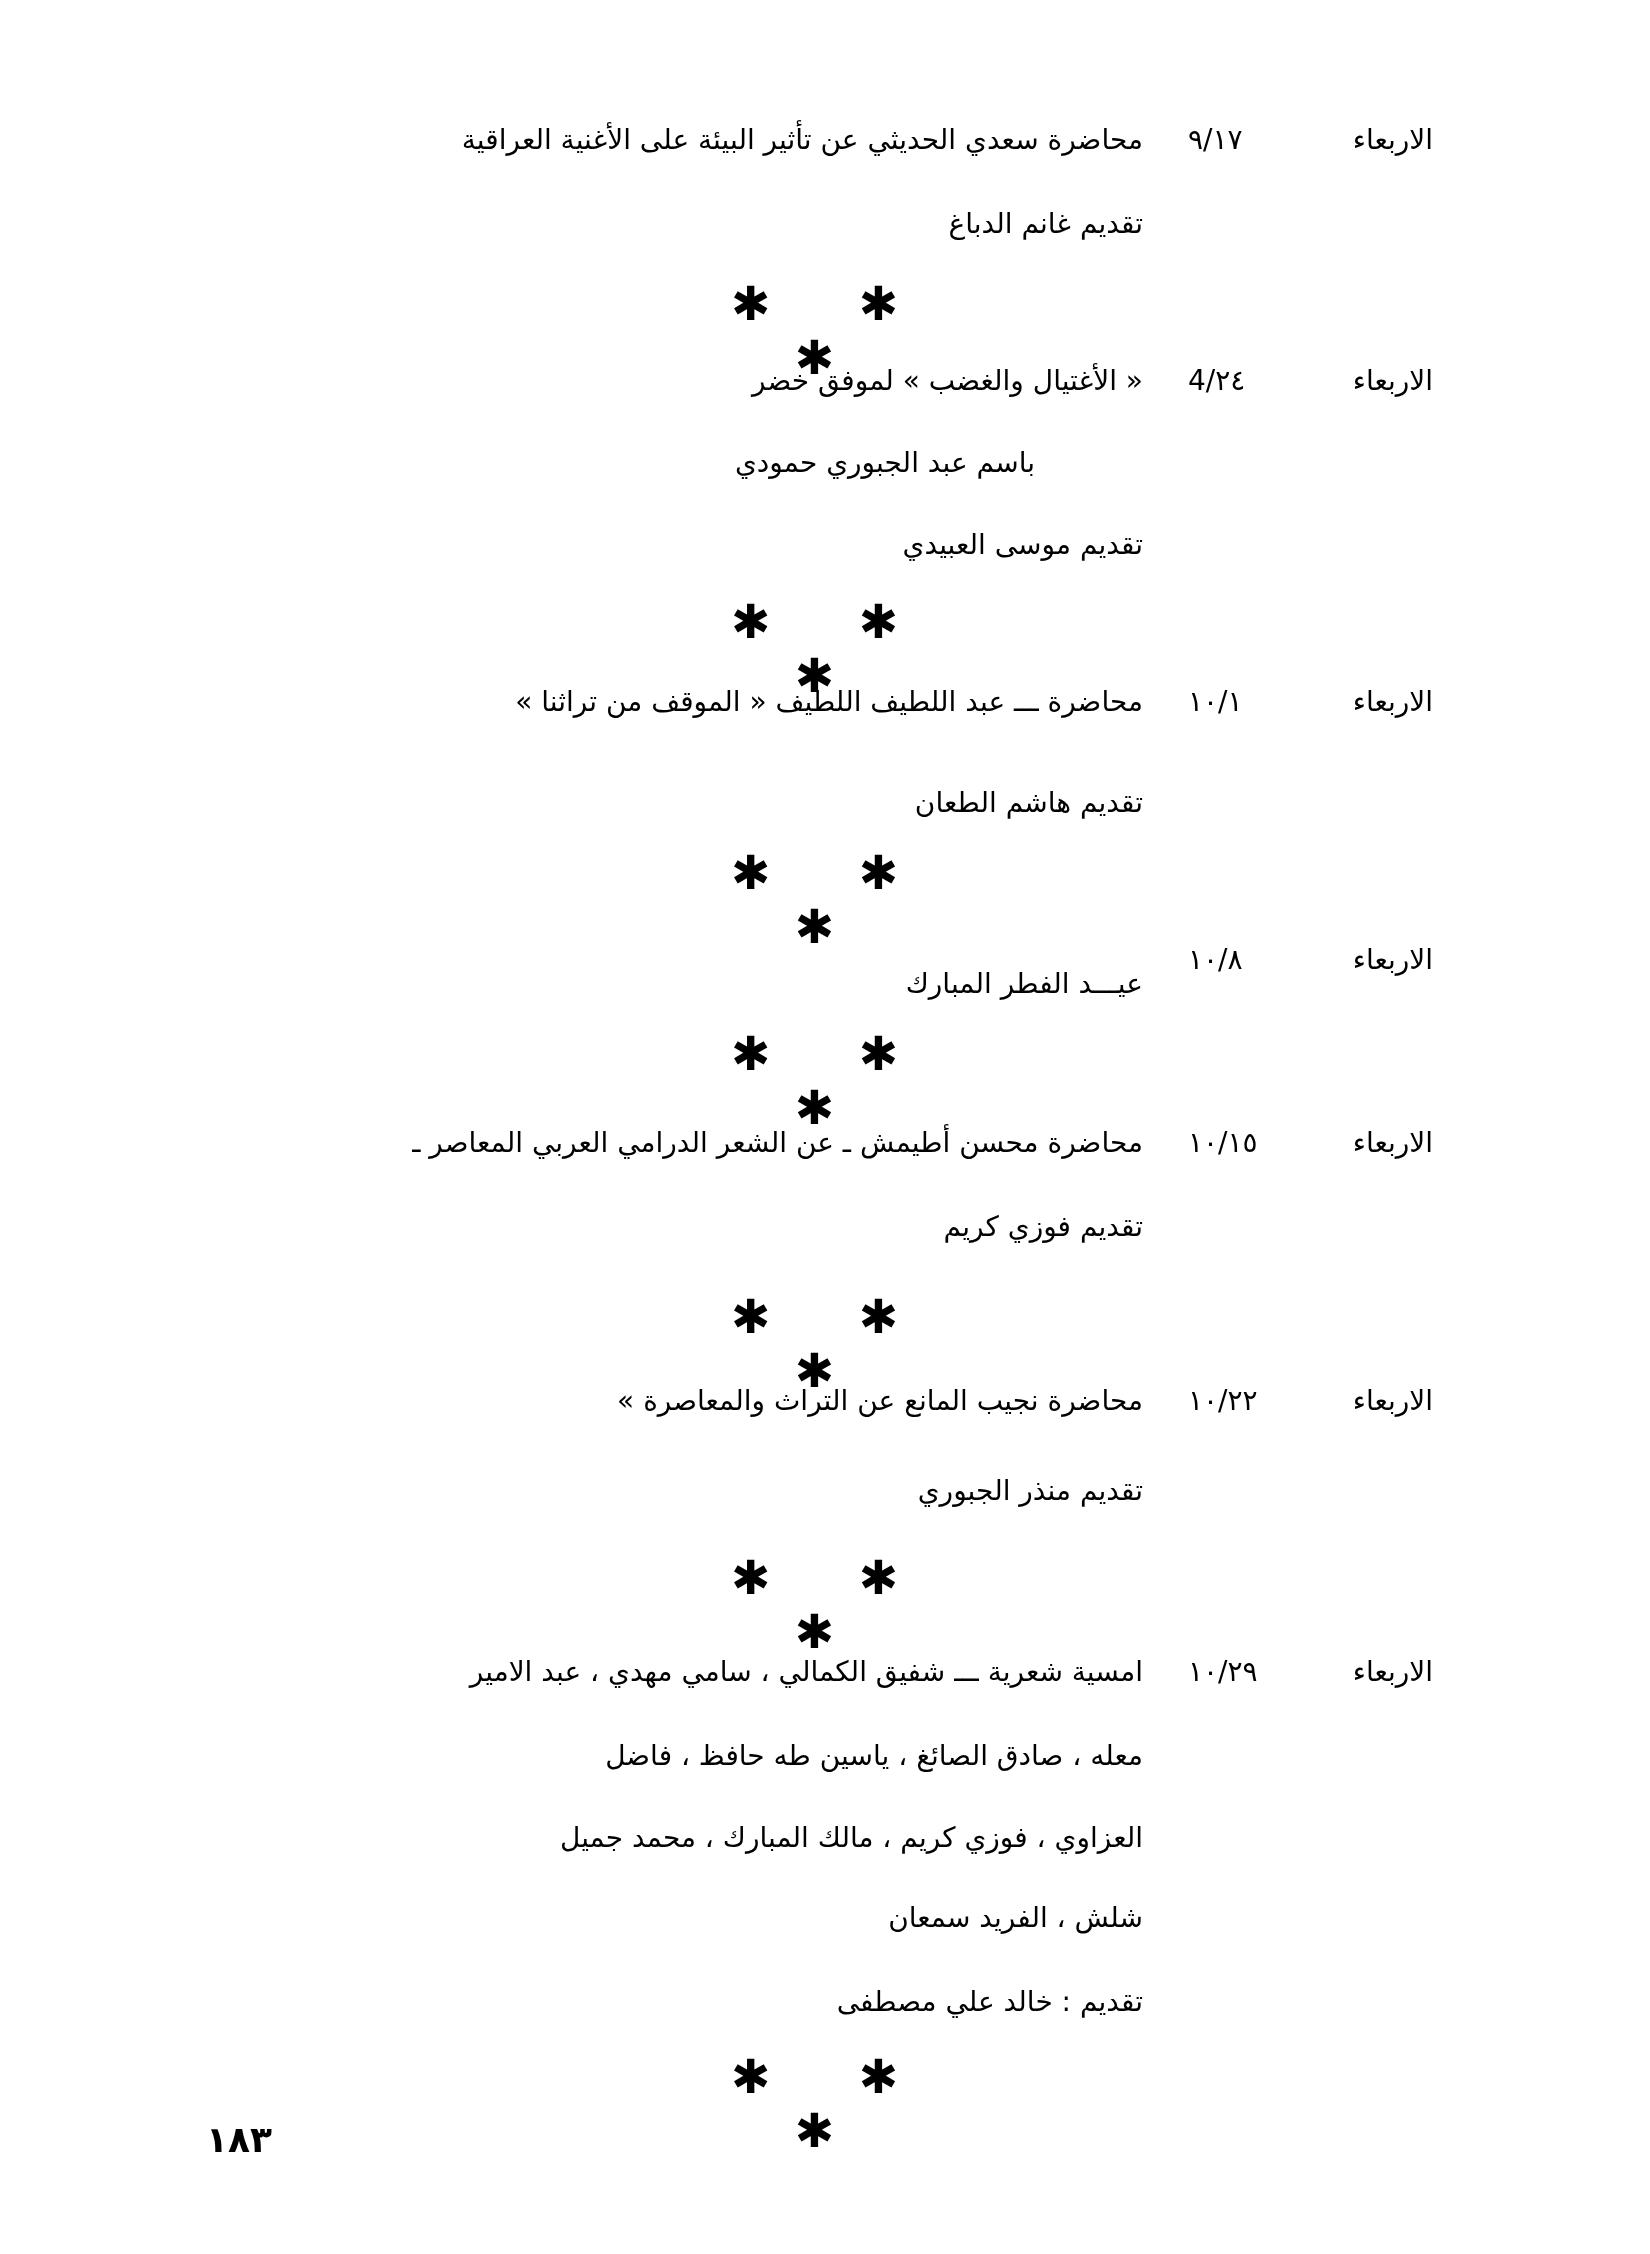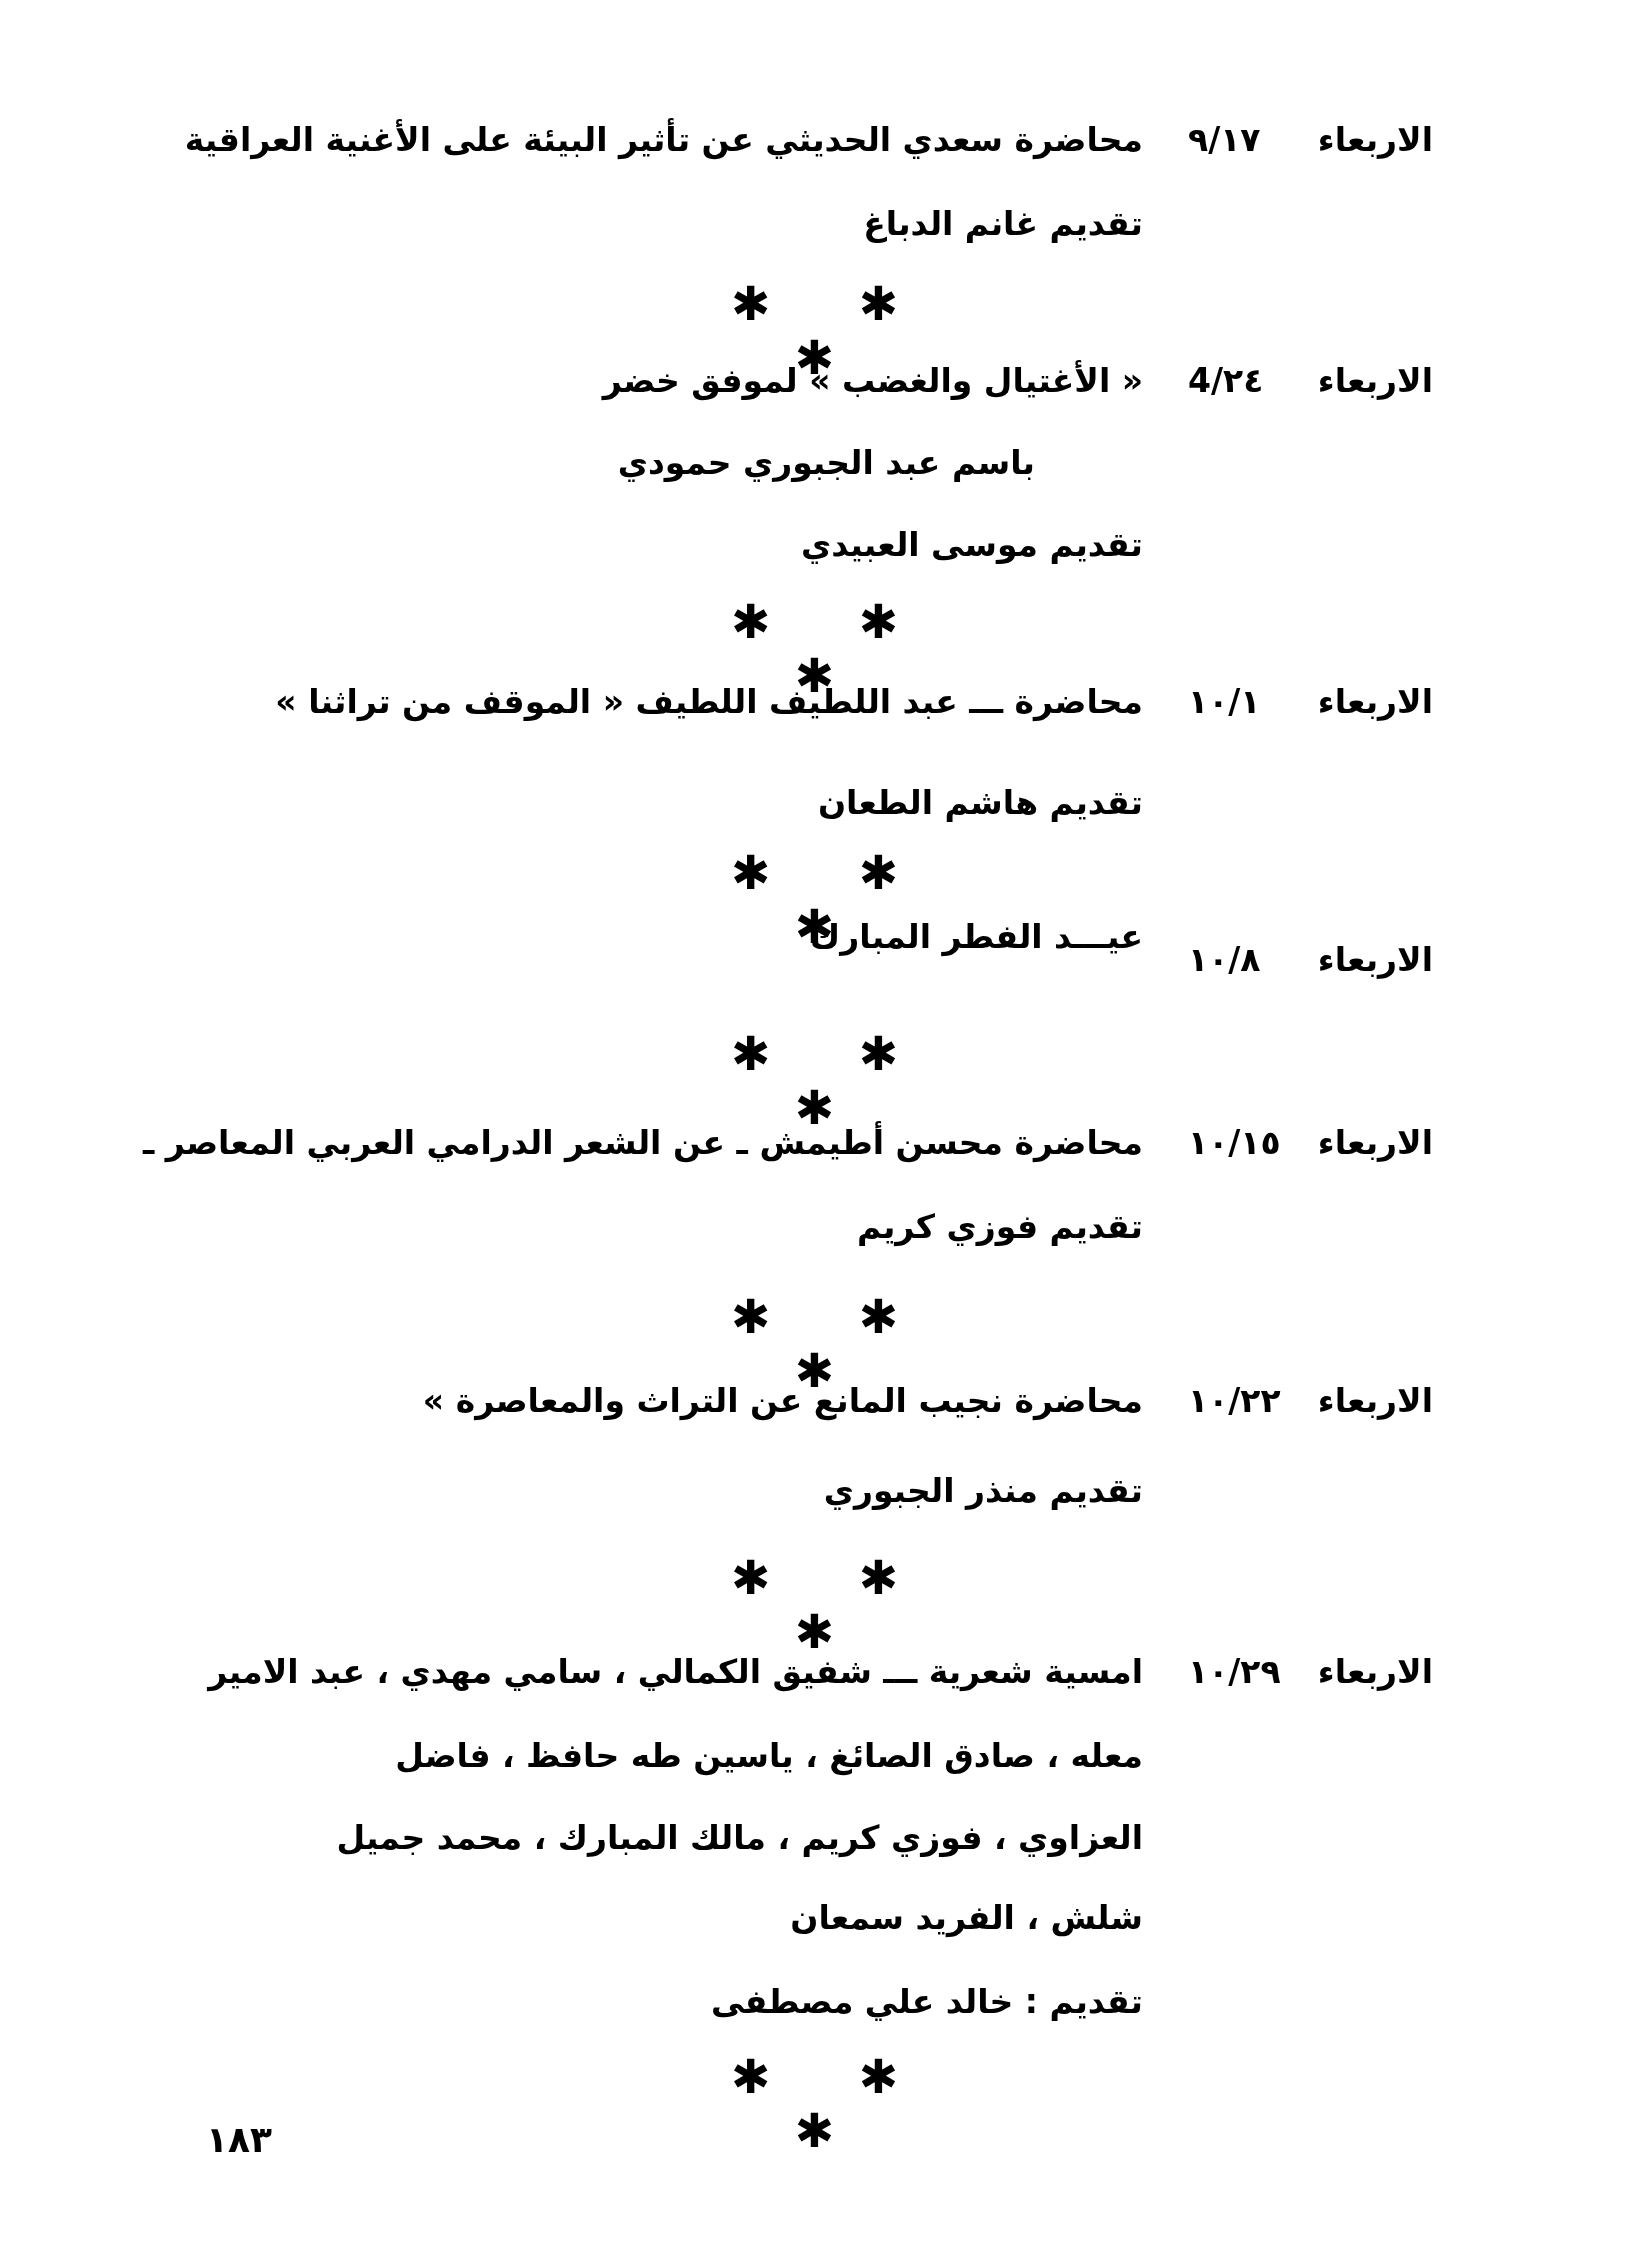--- a/index.html
+++ b/index.html
@@ -1,20 +1,20 @@
 <!DOCTYPE html>
 <html style="font-size:14.5px"><head>
   <meta charset="utf-8">
   <style>
     html, body { margin: 0; padding: 0; background: #ffffff; }
     body { width: 1650px; height: 2254px; position: relative; overflow: hidden;
       font-family: "DejaVu Sans", sans-serif; color: #000; }
     .page { position: absolute; left: 0; top: 0; width: 1650px; height: 2254px; }
     .line { position: absolute; direction: rtl; white-space: nowrap;
-      font-weight: bold; font-size: 33px; line-height: 54px; }
+      font-weight: normal; font-size: 28px; line-height: 54px; }
     .day { right: 217px; }
     .date { right: 326px; width: 136px; text-align: left; direction: ltr; }
     .content { right: 507px; text-align: right; }
     .stars { position: absolute; left: 697px; width: 271px; text-align: center;
       font-size: 47px; line-height: 54px; font-weight: bold; letter-spacing: 36px; }
     .pagenum { position: absolute; left: 206px; top: 2113px; font-weight: bold;
       font-size: 36px; line-height: 54px; direction: rtl; }
   </style>
 </head>
 <body>
@@ -42,21 +42,21 @@
     <div class="line day" style="top:675px">الاربعاء</div>
     <div class="line date" style="top:675px">١٠/١</div>
     <div class="line content" style="top:675px">محاضرة ـــ عبد اللطيف اللطيف « الموقف من تراثنا »</div>
     <div class="line content" style="top:776px">تقديم   هاشم الطعان</div>
   </div>
   <div class="stars" style="top:846px">✱ ✱ ✱</div>
 
   <div>
     <div class="line day" style="top:933px">الاربعاء</div>
     <div class="line date" style="top:933px">١٠/٨</div>
-    <div class="line content" style="top:910px">عيـــد الفطر المبارك</div>
+    <div class="line content" style="top:957px">عيـــد الفطر المبارك</div>
   </div>
   <div class="stars" style="top:1027px">✱ ✱ ✱</div>
 
   <div>
     <div class="line day" style="top:1116px">الاربعاء</div>
     <div class="line date" style="top:1116px">١٠/١٥</div>
     <div class="line content" style="top:1116px">محاضرة محسن أطيمش ـ عن الشعر الدرامي العربي المعاصر ـ</div>
     <div class="line content" style="top:1200px">تقديم   فوزي كريم</div>
   </div>
   <div class="stars" style="top:1290px">✱ ✱ ✱</div>

